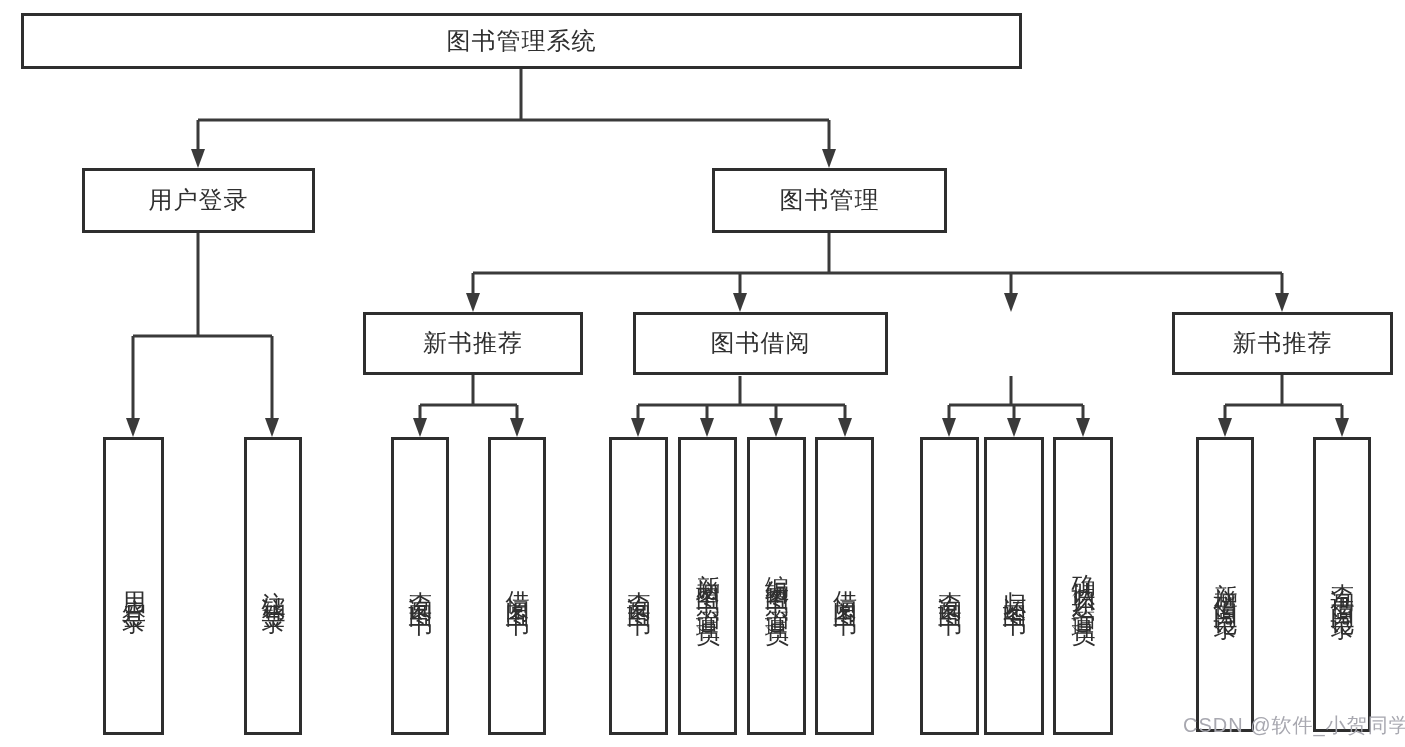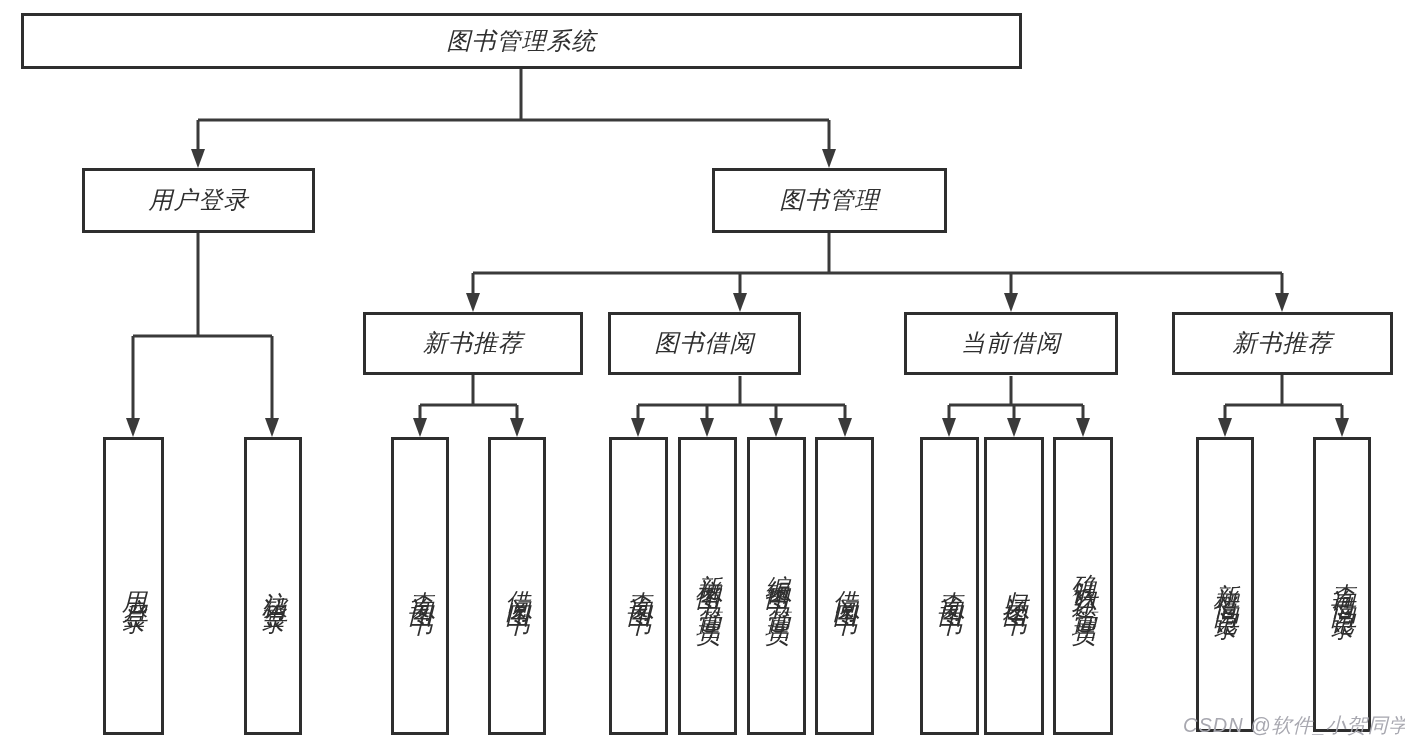--- a/index.html
+++ b/index.html
@@ -7,21 +7,20 @@
     padding: 0;
     background: #ffffff;
     font-family: "Liberation Sans", "DejaVu Sans", sans-serif;
   }
   .stage {
     position: relative;
     width: 1405px;
     height: 747px;
     background: #ffffff;
     overflow: hidden;
-    font-style: italic;
   }
   .connectors {
     position: absolute;
     left: 0;
     top: 0;
     width: 1405px;
     height: 747px;
     pointer-events: none;
   }
   .box {
@@ -109,22 +108,21 @@
       <polygon points="1335,418 1349,418 1342,437"></polygon>
     </g>
   </svg>
 
   <div class="box hbox" style="left:21px; top:13px; width:1001px; height:56px;">图书管理系统</div>
 
   <div class="box hbox" style="left:82px; top:168px; width:233px; height:65px;">用户登录</div>
   <div class="box hbox" style="left:363px; top:312px; width:220px; height:63px;">新书推荐</div>
 
   <div class="box hbox" style="left:712px; top:168px; width:235px; height:65px;">图书管理</div>
-  <div class="box hbox" style="left:608px; top:312px; width:193px; height:63px;text-align:right;">图书借阅</div>
-  <div class="box hbox" style="left:904px; top:312px; width:214px; height:63px;">当前借阅</div>
+  <div class="box hbox" style="left:633px; top:312px; width:255px; height:63px;text-align:right;">图书借阅</div>
   <div class="box hbox" style="left:1172px; top:312px; width:221px; height:63px;">新书推荐</div>
 
   <div class="box vbox" style="left:103px; top:437px; width:61px; height:298px;">
     <span class="vtext">用户登录</span>
   </div>
   <div class="box vbox" style="left:244px; top:437px; width:58px; height:298px;">
     <span class="vtext">注销登录</span>
   </div>
 
   <div class="box vbox" style="left:391px; top:437px; width:58px; height:298px;">

